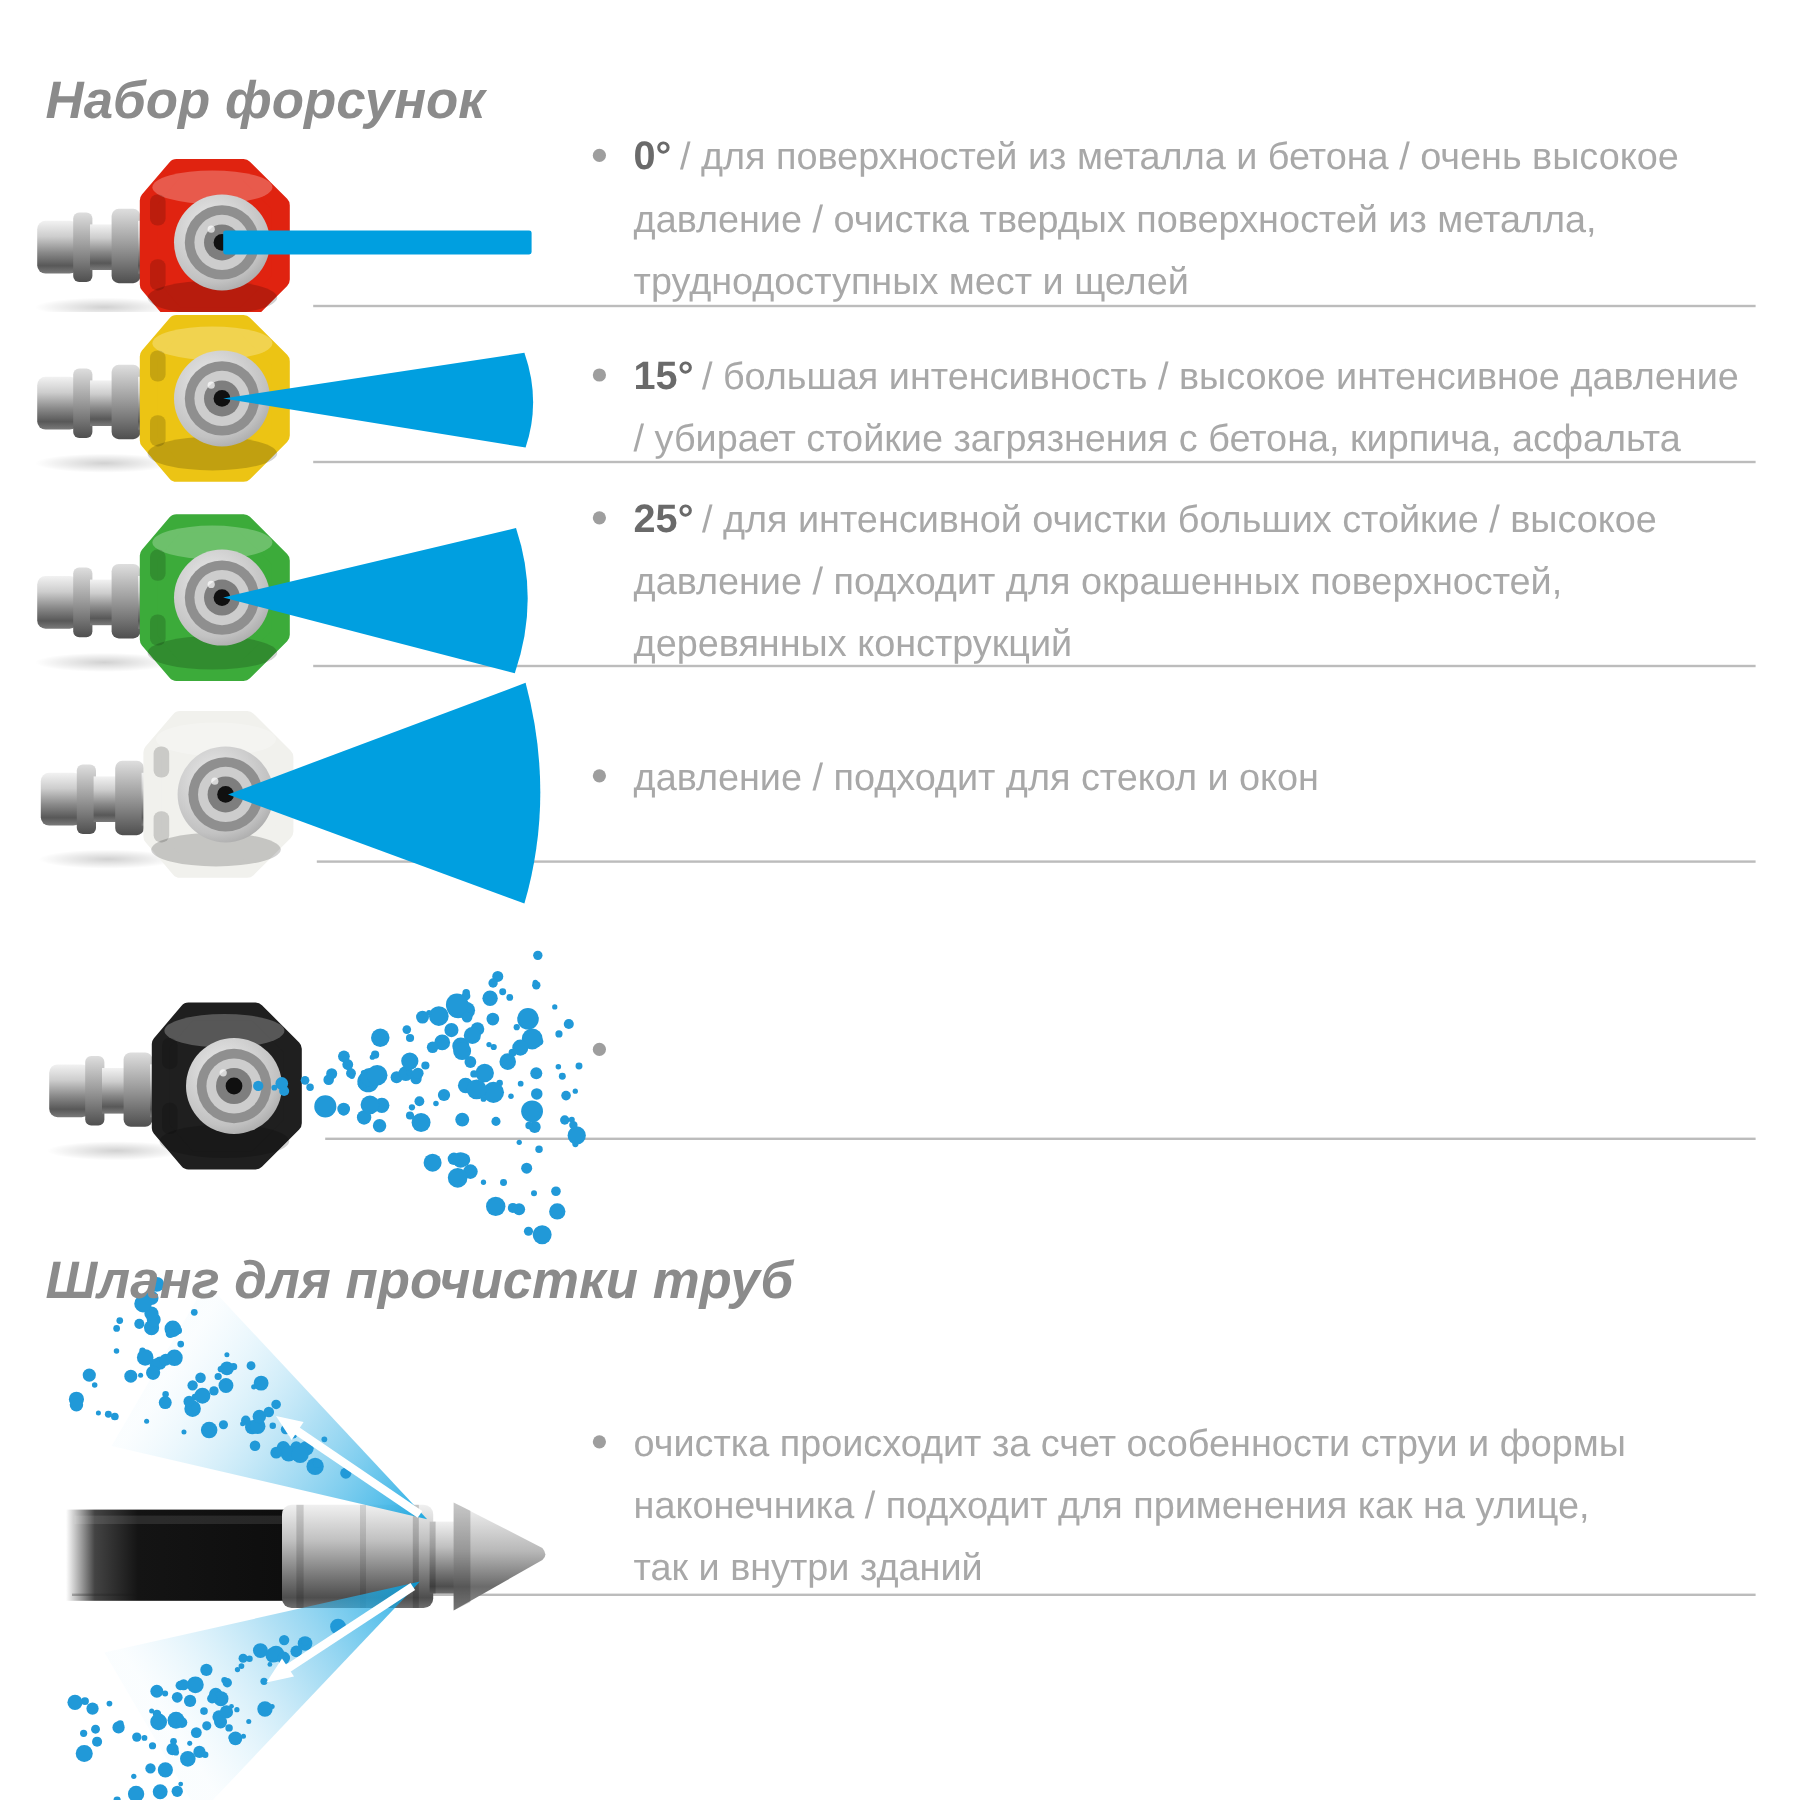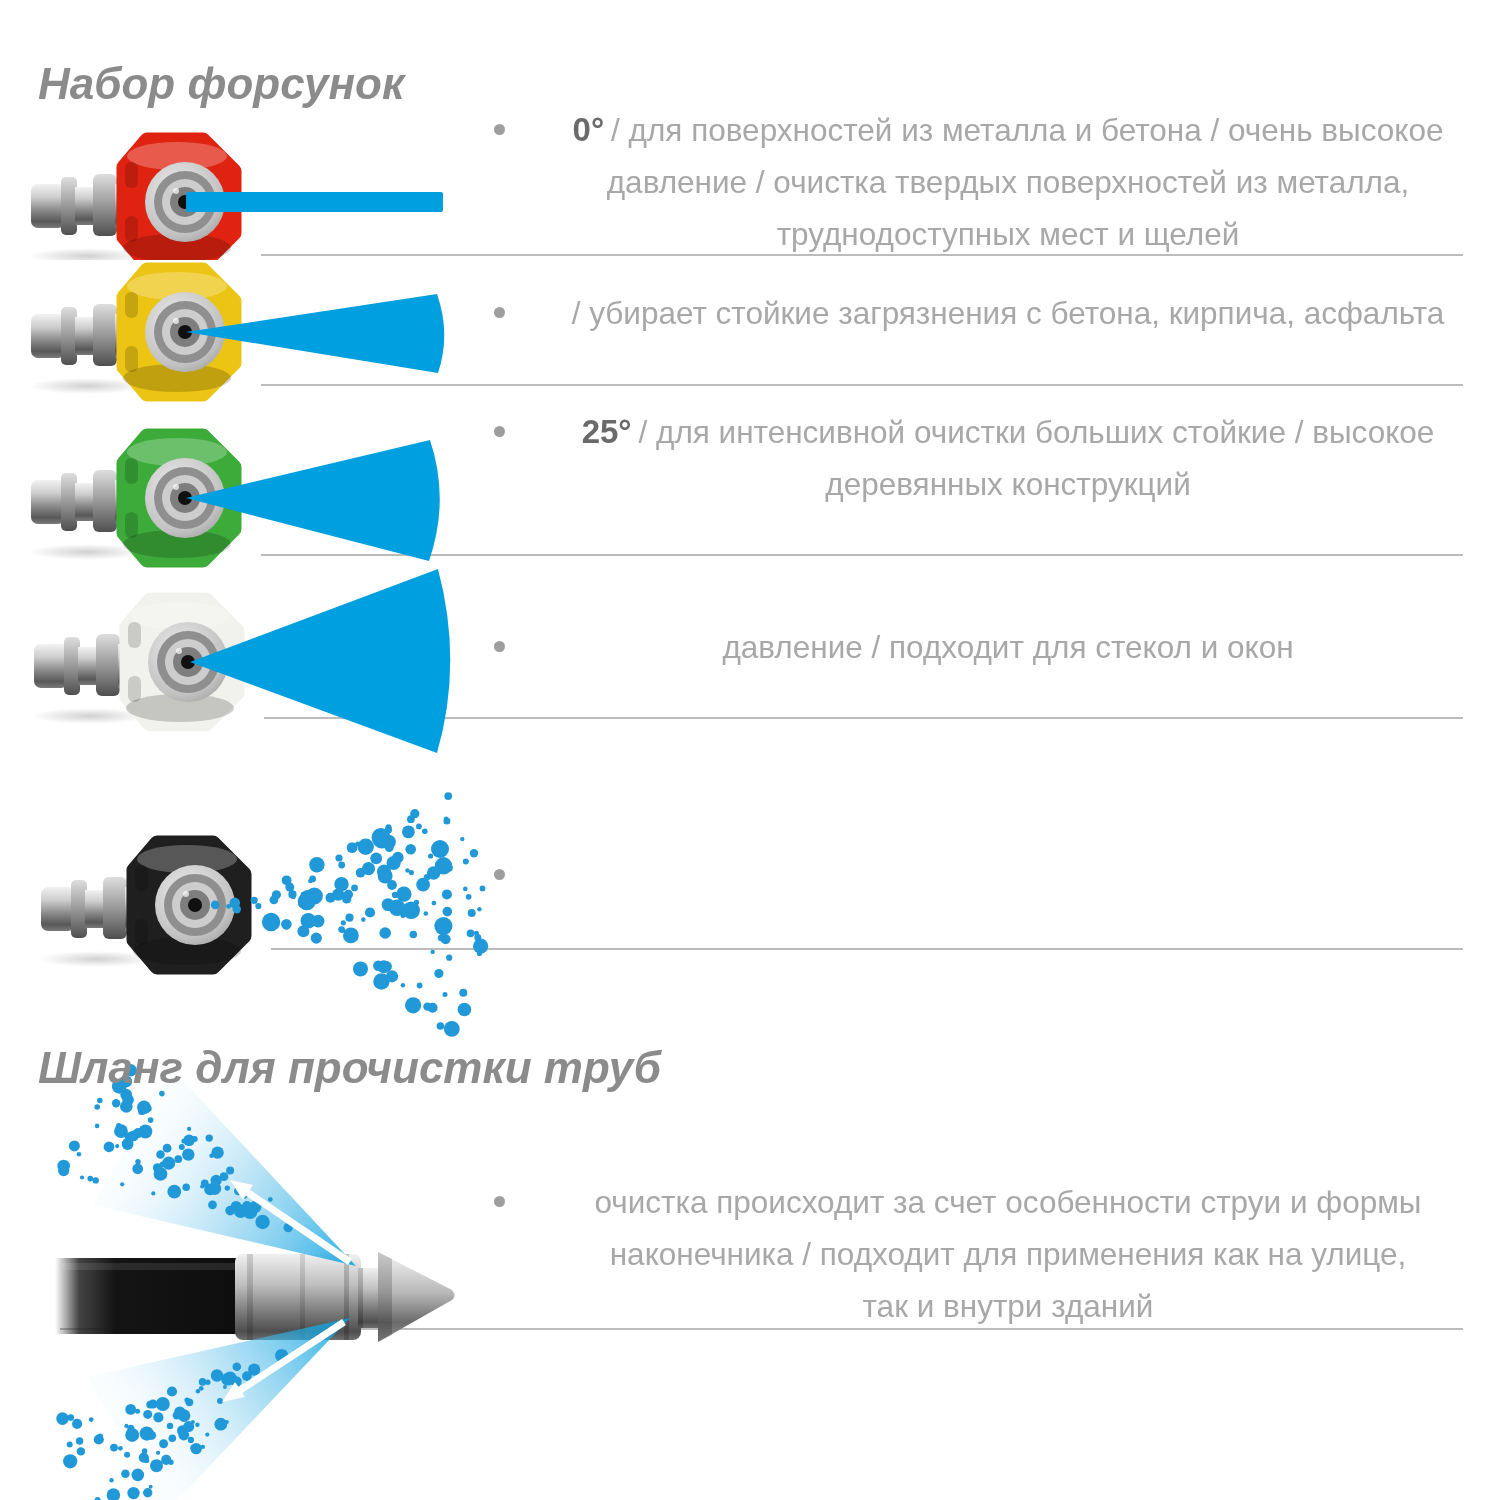--- a/index.html
+++ b/index.html
@@ -7,21 +7,21 @@
     width:1500px;height:1500px;position:relative;background:#ffffff;
     font-family:"Liberation Sans","DejaVu Sans",sans-serif;overflow:hidden;
   }
   .h1{
     position:absolute;left:38px;font-size:44px;font-weight:bold;
     color:#8b8b8b;line-height:1;letter-spacing:0;white-space:nowrap;z-index:3;font-style:italic;
   }
   #art{position:absolute;left:0;top:0;z-index:2;}
   .desc{
     position:absolute;left:528px;width:960px;font-size:31.5px;line-height:52px;
-    color:#a8a8a8;white-space:nowrap;z-index:3;text-align:center;
+    color:#a8a8a8;white-space:nowrap;z-index:3;
   }
   .desc .bullet{
     position:absolute;left:-34px;top:20px;width:11px;height:11px;
     border-radius:50%;background:#9e9e9e;
   }
   .desc .deg{color:#6a6a6a;font-weight:bold;font-size:33px;margin-right:7px;}
   .line{height:52px;}
 </style>
 </head>
 <body>
@@ -481,26 +481,28 @@
 
 <div class="desc" style="top:104px">
   <span class="bullet"></span>
   <div class="line"><b class="deg">0°</b><span>/ для поверхностей из металла и бетона / очень высокое</span></div>
   <div class="line">давление / очистка твердых поверхностей из металла,</div>
   <div class="line">труднодоступных мест и щелей</div>
 </div>
 
 <div class="desc" style="top:287px">
   <span class="bullet"></span>
+  <div class="line"><b class="deg">15°</b><span>/ большая интенсивность / высокое интенсивное давление</span></div>
   <div class="line">/ убирает стойкие загрязнения с бетона, кирпича, асфальта</div>
 </div>
 
 <div class="desc" style="top:406px">
   <span class="bullet"></span>
   <div class="line"><b class="deg">25°</b><span>/ для интенсивной очистки больших стойкие / высокое</span></div>
+  <div class="line">давление / подходит для окрашенных поверхностей,</div>
   <div class="line">деревянных конструкций</div>
 </div>
 
 <div class="desc" style="top:621px">
   <span class="bullet"></span>
   <div class="line">давление / подходит для стекол и окон</div>
 </div>
 
 <div class="desc" style="top:849px">
   <span class="bullet"></span>

